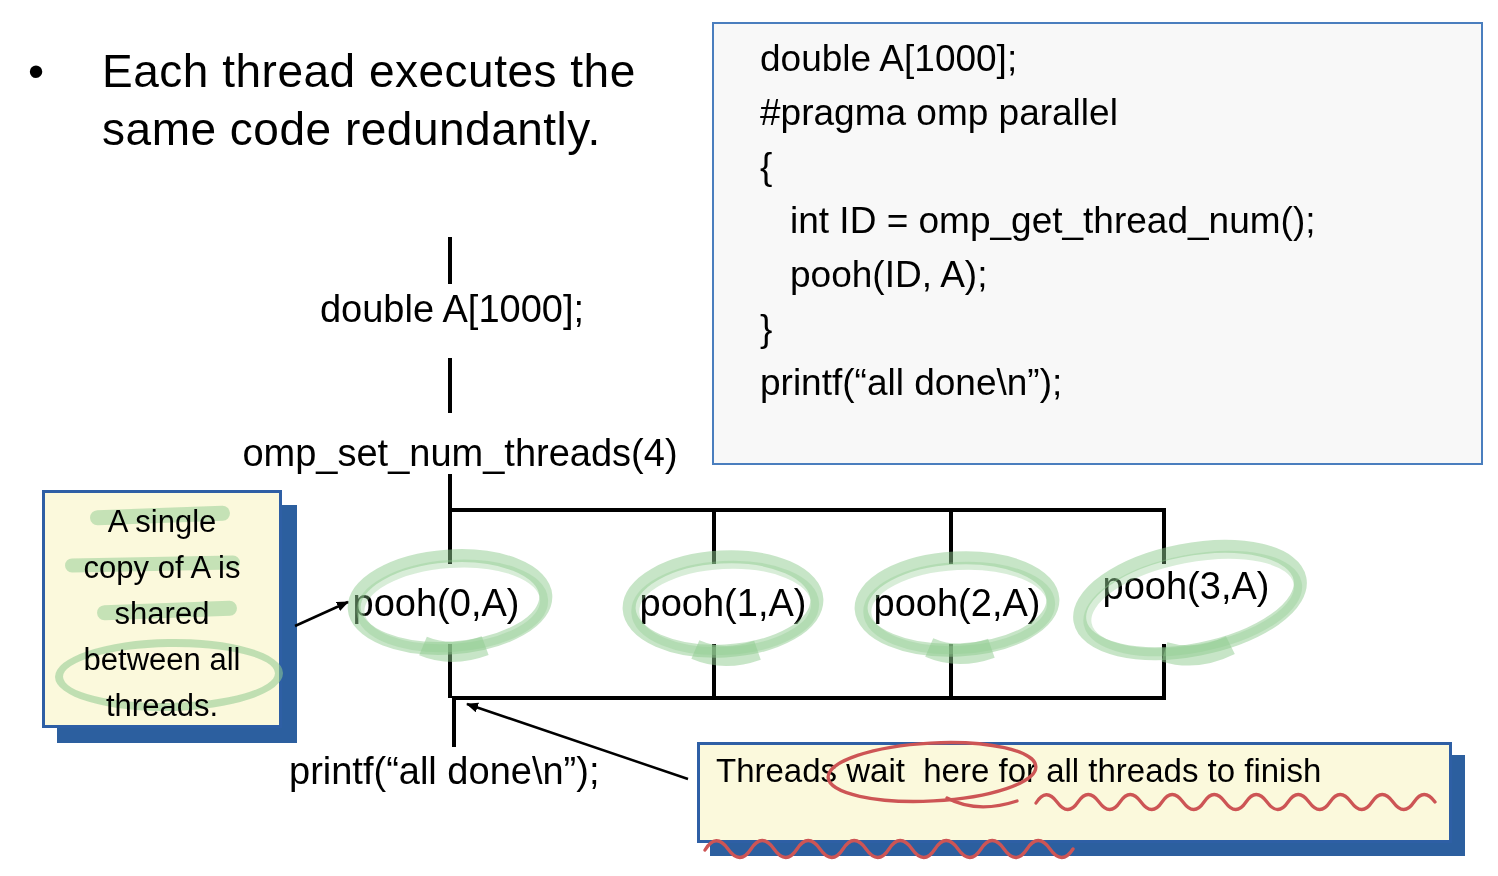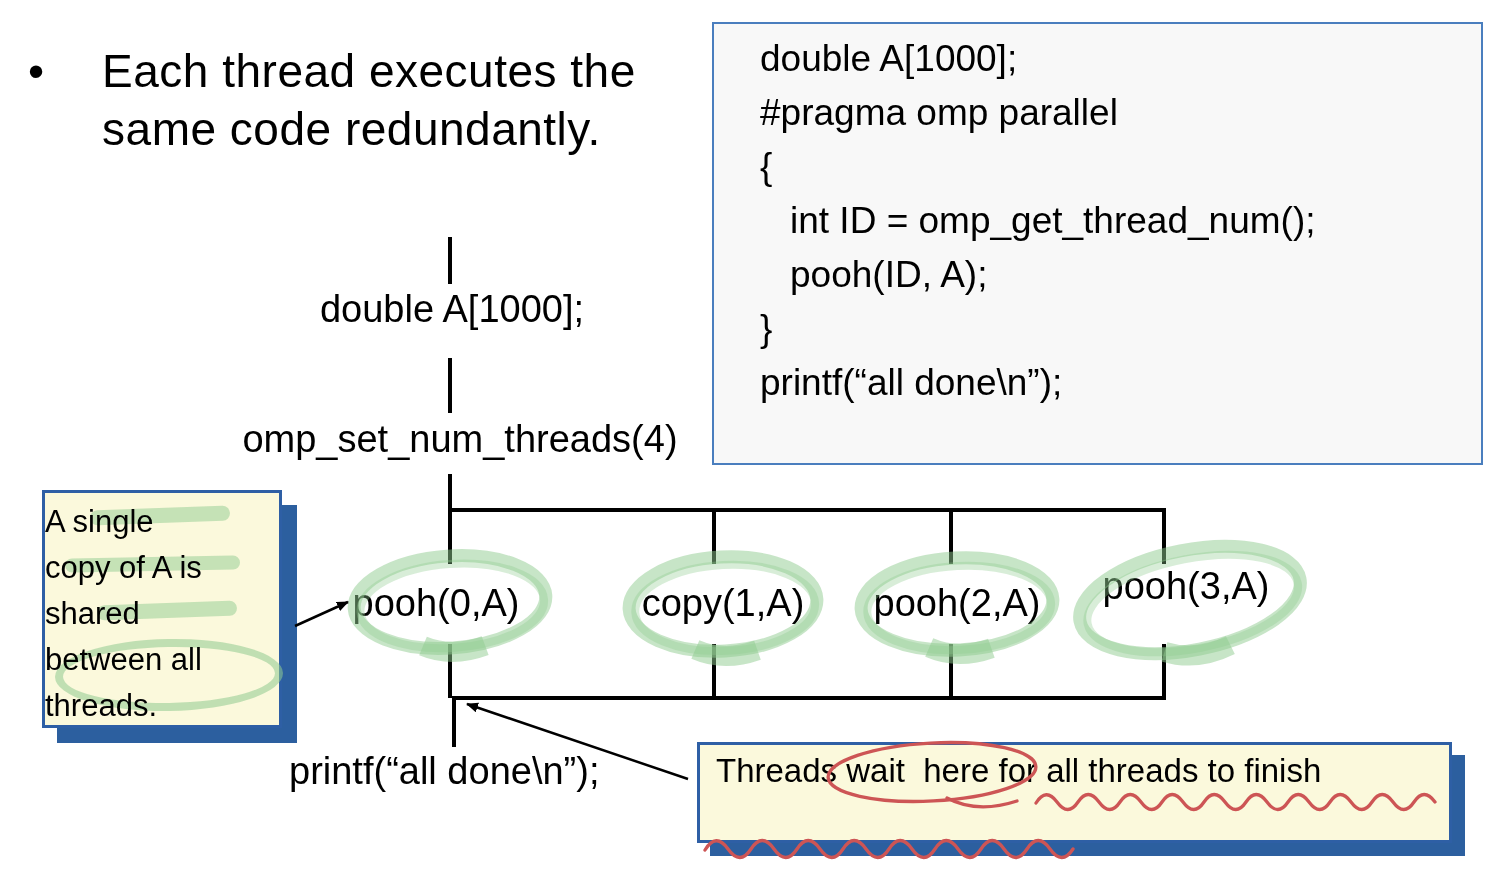--- a/index.html
+++ b/index.html
@@ -26,21 +26,21 @@
   
   .note{
     position:absolute;box-sizing:border-box;background:var(--note-fill);
     border:3px solid var(--note-border);
   }
   .left-note{
     left:42px;top:490px;width:240px;height:238px;
     box-shadow:15px 15px 0 0 var(--note-shadow);
   }
   .left-note-text{
-    position:relative;z-index:2;font-size:31px;line-height:46px;
+    position:relative;z-index:2;text-align:center;font-size:31px;line-height:46px;
     padding-top:6px;white-space:pre-line;
   }
   .hl{position:absolute;z-index:1;background:var(--highlight-green);opacity:0.5;border-radius:8px;}
   .hl-loop{
     position:absolute;z-index:1;border:8px solid var(--highlight-green);opacity:0.55;
     border-radius:50%;background:transparent;
   }
   .bottom-note{
     left:697px;top:742px;width:755px;height:101px;
     box-shadow:13px 13px 0 0 var(--note-shadow);
@@ -66,37 +66,37 @@
   <div class="code-line">{</div>
   <div class="code-line indent">int ID = omp_get_thread_num();</div>
   <div class="code-line indent">pooh(ID, A);</div>
   <div class="code-line">}</div>
   <div class="code-line">printf(“all done\n”);</div>
 </div>
 
 <div class="dline" style="left:448px;top:237px;width:4px;height:47px;"></div>
 <div class="dlabel center-x" style="left:452px;top:288px;">double A[1000];</div>
 <div class="dline" style="left:448px;top:358px;width:4px;height:55px;"></div>
-<div class="dlabel center-x" style="left:460px;top:418px;">omp_set_num_threads(4)</div>
+<div class="dlabel center-x" style="left:460px;top:432px;">omp_set_num_threads(4)</div>
 <div class="dline" style="left:448px;top:474px;width:4px;height:38px;"></div>
 
 <div class="dline" style="left:448px;top:508px;width:718px;height:4px;"></div>
 <div class="dline" style="left:448px;top:512px;width:4px;height:52px;"></div>
 <div class="dline" style="left:712px;top:512px;width:4px;height:52px;"></div>
 <div class="dline" style="left:949px;top:512px;width:4px;height:52px;"></div>
 <div class="dline" style="left:1162px;top:512px;width:4px;height:52px;"></div>
 <div class="dline" style="left:448px;top:644px;width:4px;height:54px;"></div>
 <div class="dline" style="left:712px;top:644px;width:4px;height:54px;"></div>
 <div class="dline" style="left:949px;top:644px;width:4px;height:54px;"></div>
 <div class="dline" style="left:1162px;top:644px;width:4px;height:54px;"></div>
 <div class="dline" style="left:452px;top:696px;width:714px;height:4px;"></div>
 <div class="dline" style="left:452px;top:700px;width:4px;height:47px;"></div>
 
 <div class="dlabel center-x" style="left:436px;top:582px;">pooh(0,A)</div>
-<div class="dlabel center-x" style="left:723px;top:582px;">copy(1,A)</div>
+<div class="dlabel center-x" style="left:723px;top:582px;">pooh(1,A)</div>
 <div class="dlabel center-x" style="left:957px;top:582px;">pooh(2,A)</div>
 <div class="dlabel center-x" style="left:1186px;top:565px;">pooh(3,A)</div>
 
 <div class="dlabel" style="left:289px;top:750px;">printf(“all done\n”);</div>
 
 <div class="note left-note">
   <div class="hl" style="left:45px;top:15px;width:140px;height:15px;transform:rotate(-2deg);"></div>
   <div class="hl" style="left:20px;top:64px;width:175px;height:14px;transform:rotate(-1deg);"></div>
   <div class="hl" style="left:52px;top:110px;width:140px;height:15px;transform:rotate(-2deg);"></div>
   <div class="hl-loop" style="left:10px;top:146px;width:212px;height:56px;transform:rotate(-1deg);"></div>

